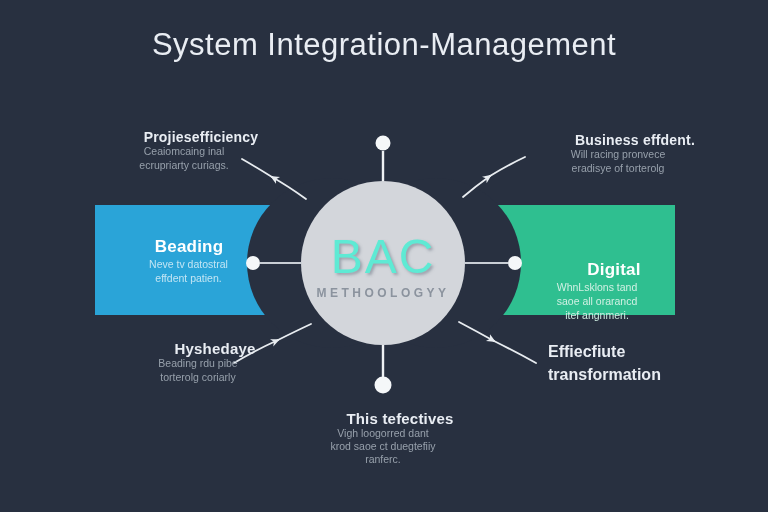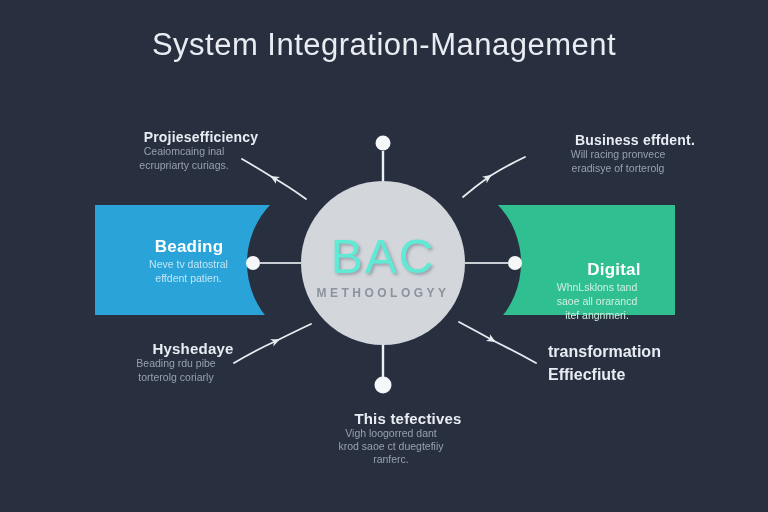--- a/index.html
+++ b/index.html
@@ -179,31 +179,31 @@
     <span class="sub">effdent patien.</span>
   </div>
 
   <div class="txt-group box-text box-text-right" style="left:597px; top:237px;margin-top:23px;">
     <span class="heading">Digital</span>
     <span class="sub">WhnLsklons tand</span>
     <span class="sub">saoe all orarancd</span>
     <span class="sub">itef angnmeri.</span>
   </div>
 
-  <div class="txt-group bl-group" style="left:176px; top:340px;">
+  <div class="txt-group bl-group" style="left:198px; top:340px;">
     <span class="heading">Hyshedaye</span>
     <span class="sub">Beading rdu pibe</span>
     <span class="sub">torterolg coriarly</span>
   </div>
 
   <div class="br-group">
+    <span class="heading-line">Effiecfiute</span>
     <span class="heading-line">transformation</span>
-    <span class="heading-line">Effiecfiute</span>
-  </div>
-
-  <div class="txt-group bc-group" style="left:383px; top:410px;margin-left:8px;">
+  </div>
+
+  <div class="txt-group bc-group" style="left:383px; top:410px;">
     <span class="heading">This tefectives</span>
     <span class="sub">Vigh loogorred dant</span>
     <span class="sub">krod saoe ct duegtefiiy</span>
     <span class="sub">ranferc.</span>
   </div>
 
 </div>
 
 </body></html>

